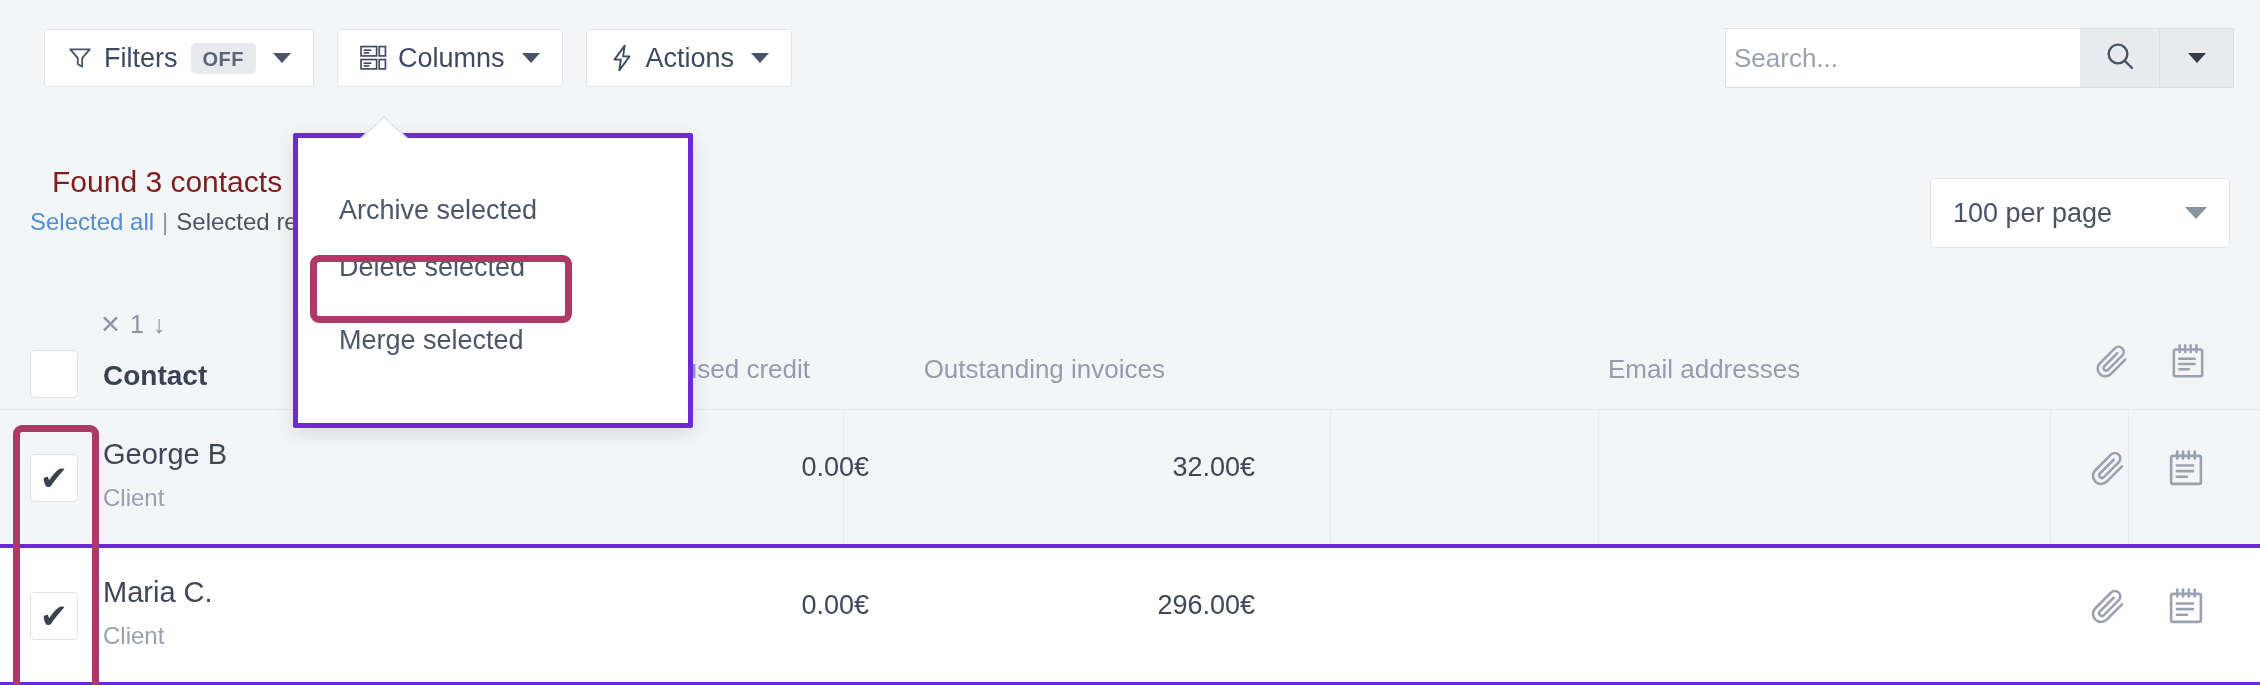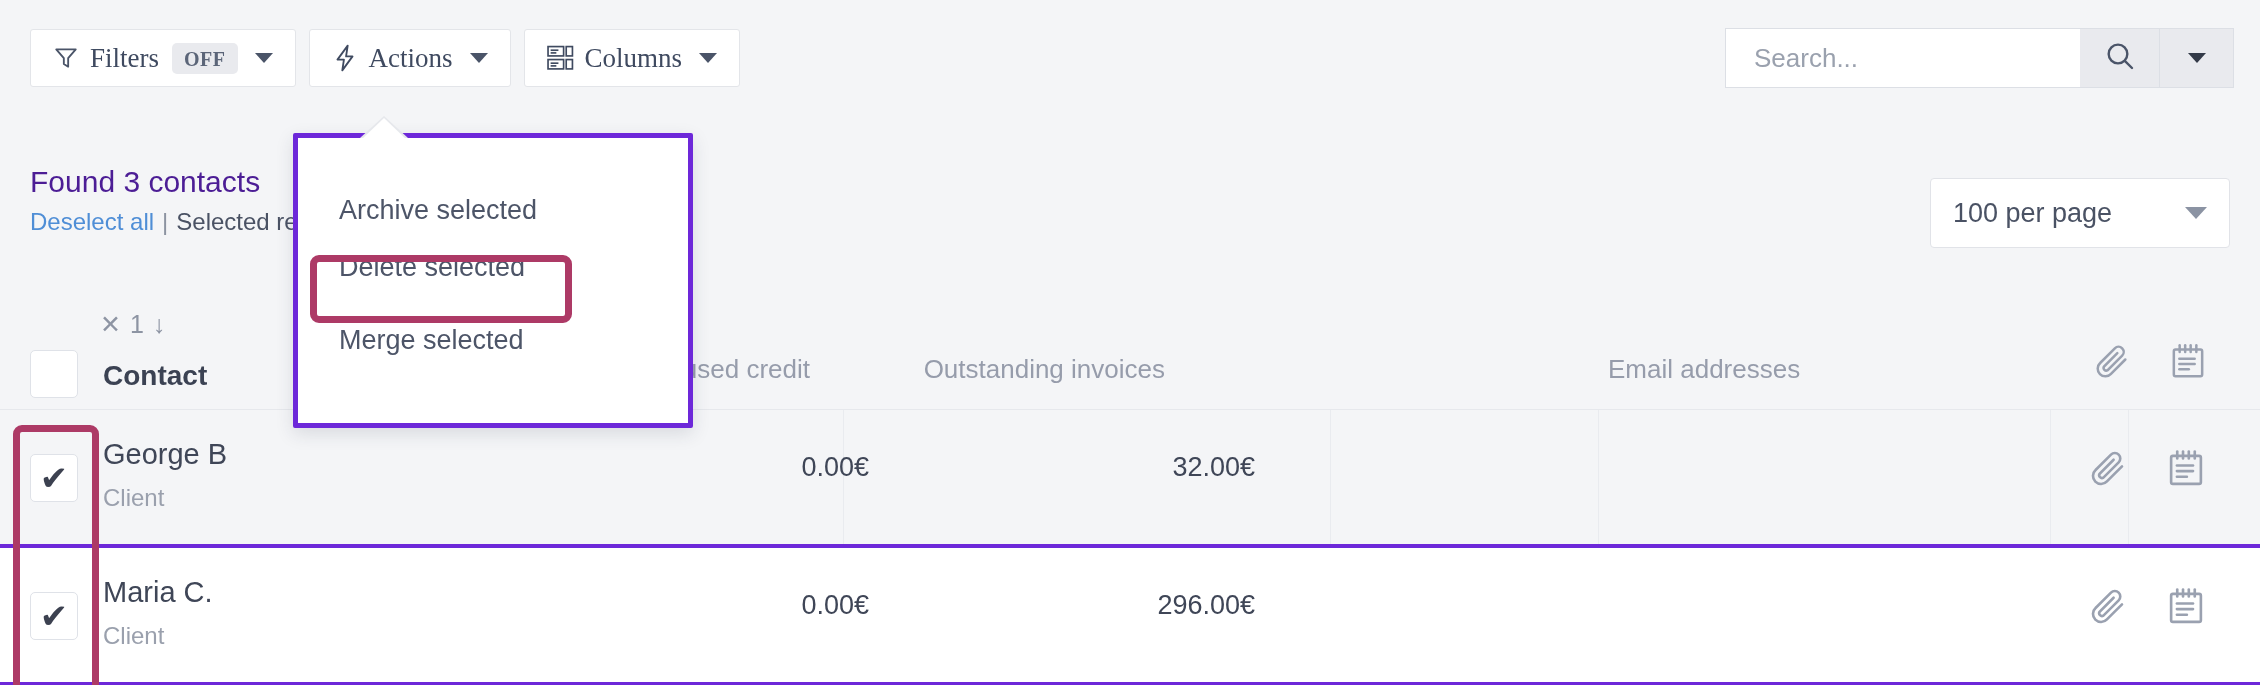--- a/index.html
+++ b/index.html
@@ -9,21 +9,21 @@
     font-family: "Liberation Sans", sans-serif;
     overflow: hidden;
   }
   .app { position: relative; width: 2260px; height: 685px; background: #f4f5f7; }
 
   
   .toolbar {
     position: absolute; left: 0; top: 0; width: 2260px; height: 115px;
     background: #f4f5f7;
   }
-  .tb-left { position: absolute; left: 30px; top: 29px; display: flex; gap: 13px; font-family: Liberation Serif, serif; }
+  .tb-left { position: absolute; left: 44px; top: 29px; display: flex; gap: 23px; }
   .tb-btn {
     display: flex; align-items: center; gap: 11px;
     height: 58px; padding: 0 22px;
     background: #ffffff; border: 1px solid #e3e5e9; border-radius: 3px;
     color: #44506a; font-size: 27px; line-height: 1; white-space: nowrap;
     cursor: pointer;
   }
   .tb-btn .lbl { font-size: 27px; color: #3f4a60; }
   .off-pill {
     background: #e9eaee; color: #5b6578; border-radius: 5px;
@@ -37,36 +37,36 @@
   }
   .icn { display: inline-flex; align-items: center; justify-content: center; }
 
   
   .search-wrap {
     position: absolute; right: 26px; top: 28px;
     display: flex; align-items: stretch; height: 60px;
   }
   .search-input {
     width: 355px; height: 60px; border: 1px solid #dcdfe5; border-right: none;
-    background: #fff; padding: 0 28px; font-size: 26px; color: #3f4a60;
+    background: #fff; padding: 0 8px; font-size: 26px; color: #3f4a60;
     font-family: "Liberation Sans", sans-serif; outline: none;
   }
   .search-input::placeholder { color: #9aa1ae; }
   .search-go {
     width: 80px; border: 1px solid #dcdfe5; border-left: none; background: #e9eaee;
     display: flex; align-items: center; justify-content: center; cursor: pointer;
   }
   .search-more {
     width: 74px; border: 1px solid #dcdfe5; border-left: none; background: #e9eaee;
     display: flex; align-items: center; justify-content: center; cursor: pointer;
   }
 
   
   .summary { position: absolute; left: 30px; top: 165px; }
-  .summary .found { font-size: 30px; color: #4c1d95; line-height: 1.1; }
+  .summary .found { font-size: 30px; color: #7f1d1d; line-height: 1.1; margin-left: 22px; }
   .summary .sub { margin-top: 10px; font-size: 24px; color: #4a5264; }
   .summary .sub a { color: #4f8ed6; text-decoration: none; cursor: pointer; }
   .summary .sub .pipe { color: #8c93a1; margin: 0 8px; }
 
   .perpage {
     position: absolute; right: 30px; top: 178px;
     width: 300px; height: 70px; background: #fff;
     border: 1px solid #e1e3e8; border-radius: 4px;
     display: flex; align-items: center; padding: 0 22px;
     font-size: 27px; color: #4a5264; cursor: pointer;
@@ -181,50 +181,50 @@
     <div class="tb-left">
 
       <div class="tb-btn">
         <span class="icn">
           <svg width="26" height="26" viewBox="0 0 24 24" fill="none" stroke="#4a5468" stroke-width="1.7" stroke-linejoin="round">
             <path d="M3 4h18l-7 8.2V20l-4-2.4v-5.4z"></path>
           </svg>
         </span>
         <span class="lbl">Filters</span>
         <span class="off-pill">OFF</span>
-        <span class="caret"></span>
-      </div>
-
-      <div class="tb-btn">
-        <span class="icn">
-          <svg width="26" height="28" viewBox="0 0 24 26" fill="none" stroke="#3f4a60" stroke-width="1.7" stroke-linejoin="round">
-            <path d="M14.5 1.5L5 14.5h6L9.5 24.5 19 11.5h-6z"></path>
-          </svg>
-        </span>
-        <span class="lbl">Actions</span>
         <span class="caret"></span>
       </div>
 
       <div class="tb-btn">
         <span class="icn">
           <svg width="27" height="26" viewBox="0 0 26 25" fill="none" stroke="#3f4a60" stroke-width="1.6">
             <rect x="1" y="1.5" width="15" height="9"></rect>
             <rect x="1" y="14" width="15" height="9"></rect>
             <rect x="18.5" y="1.5" width="6" height="9"></rect>
             <rect x="18.5" y="14" width="6" height="9"></rect>
             <line x1="3.5" y1="5" x2="11" y2="5"></line>
             <line x1="3.5" y1="7.6" x2="9" y2="7.6"></line>
             <line x1="3.5" y1="17.5" x2="11" y2="17.5"></line>
             <line x1="3.5" y1="20.1" x2="9" y2="20.1"></line>
           </svg>
         </span>
         <span class="lbl">Columns</span>
         <span class="caret"></span>
       </div>
 
+      <div class="tb-btn">
+        <span class="icn">
+          <svg width="26" height="28" viewBox="0 0 24 26" fill="none" stroke="#3f4a60" stroke-width="1.7" stroke-linejoin="round">
+            <path d="M14.5 1.5L5 14.5h6L9.5 24.5 19 11.5h-6z"></path>
+          </svg>
+        </span>
+        <span class="lbl">Actions</span>
+        <span class="caret"></span>
+      </div>
+
     </div>
 
     <div class="search-wrap">
       <input class="search-input" type="text" placeholder="Search..." style="">
       <div class="search-go">
         <span>
           <svg width="32" height="32" viewBox="0 0 24 24" fill="none" stroke="#4a5468" stroke-width="1.8" stroke-linecap="round">
             <circle cx="10.5" cy="10.5" r="7"></circle>
             <line x1="15.6" y1="15.6" x2="21" y2="21"></line>
           </svg>
@@ -232,21 +232,21 @@
       </div>
       <div class="search-more">
         <span class="caret" style="margin:0;border-top-color:#333a48;"></span>
       </div>
     </div>
   </div>
 
   <div class="summary">
     <div class="found">Found 3 contacts</div>
     <div class="sub">
-      <a>Deselect all</a><span class="pipe">|</span><span>Selected re</span>
+      <a>Selected all</a><span class="pipe">|</span><span>Selected re</span>
     </div>
   </div>
 
   <div class="perpage">
     <span>100 per page</span>
     <span class="caret2"></span>
   </div>
 
   <div class="table">
 

